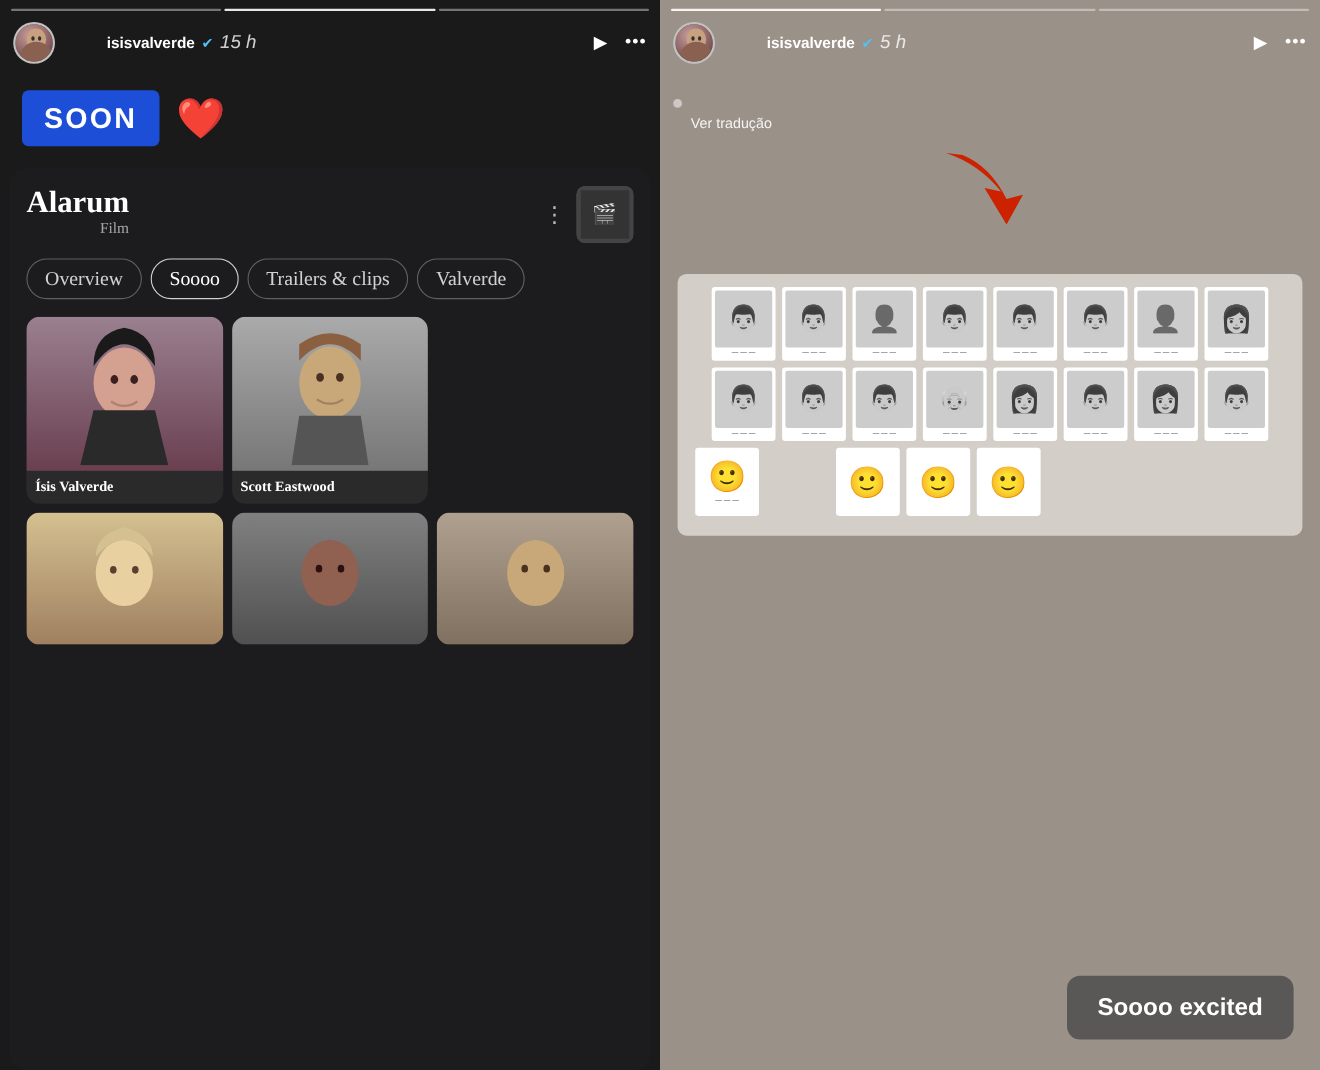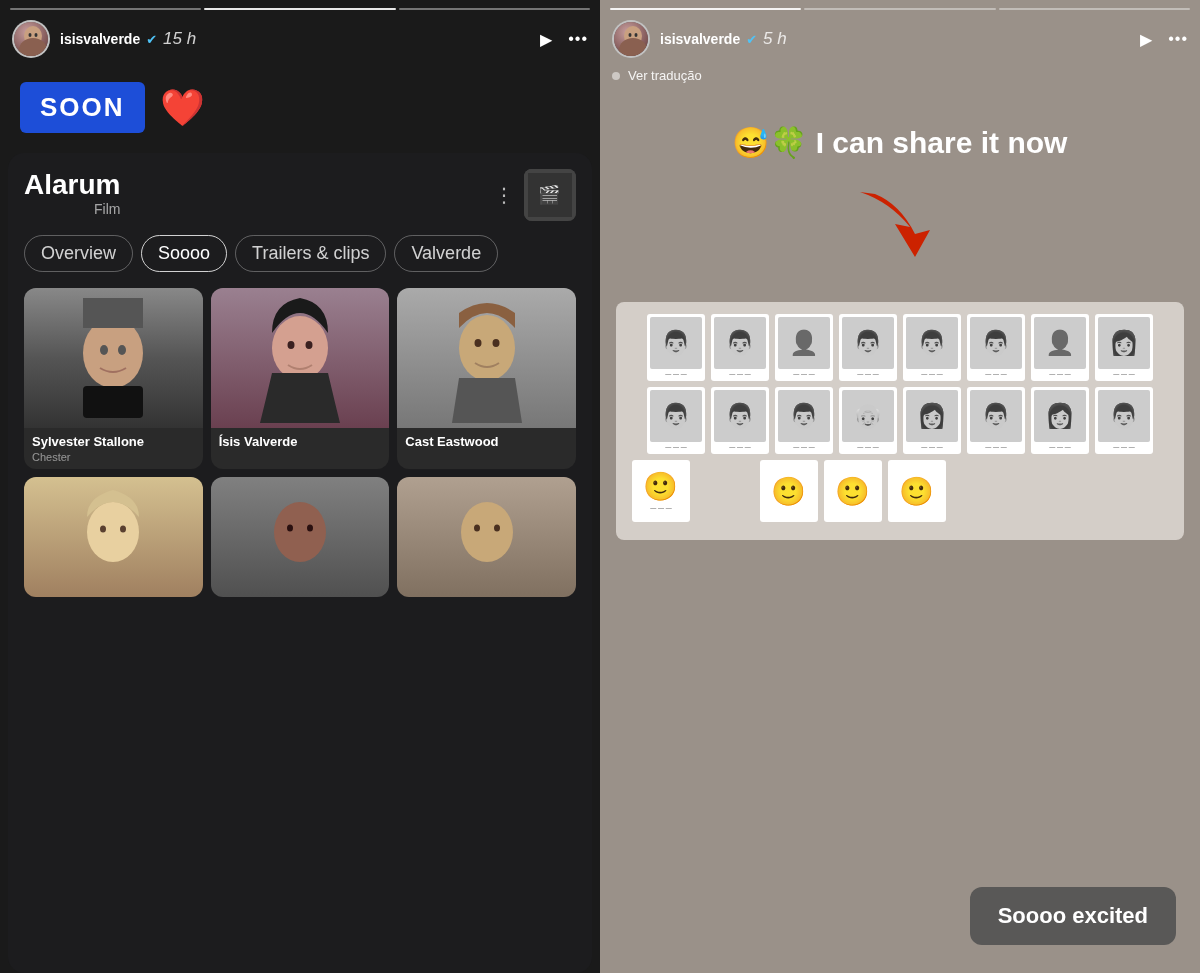--- a/index.html
+++ b/index.html
@@ -81,20 +81,21 @@
     .avatar-img-right {
       width: 100%;
       height: 100%;
       background: radial-gradient(circle at 40% 30%, #c9a0a0, #5a3030);
     }
     .header-info {
       display: flex;
       align-items: center;
       gap: 6px;
       flex: 1;
+      margin-left: 37px;
     }
     .username {
       color: #fff;
       font-size: 14px;
       font-weight: 600;
     }
     .verified-icon {
       color: #4fc3f7;
       font-size: 13px;
     }
@@ -140,20 +141,21 @@
       font-size: 36px;
     }
 
     
     .film-section {
       background: #1c1c1e;
       margin: 0 8px;
       border-radius: 16px;
       padding: 16px;
       flex: 1;
+      font-family: Liberation Serif, serif;
     }
     .film-header {
       display: flex;
       justify-content: space-between;
       align-items: flex-start;
       margin-bottom: 4px;
     }
     .film-title {
       color: #fff;
       font-size: 28px;
@@ -240,20 +242,21 @@
     .translation-dot {
       width: 8px;
       height: 8px;
       border-radius: 50%;
       background: rgba(255,255,255,0.5);
     }
     .translation-link {
       color: rgba(255,255,255,0.9);
       font-size: 13px;
       text-decoration: none;
+      margin-top: 36px;
     }
 
     .share-text-section {
       padding: 30px 30px 20px;
       text-align: center;
     }
     .share-text {
       font-size: 30px;
       font-weight: 700;
       color: #fff;
@@ -396,34 +399,20 @@
 
       <div class="tabs">
         <div class="tab">Overview</div>
         <div class="tab active">Soooo</div>
         <div class="tab">Trailers &amp; clips</div>
         <div class="tab">Valverde</div>
       </div>
 
       <div class="cast-grid">
 
-        <div class="cast-card">
-          <div style="width:100%;height:140px;background:linear-gradient(180deg,#888 0%,#555 50%,#333 100%);display:flex;align-items:center;justify-content:center;">
-            <svg width="90" height="120" viewBox="0 0 90 120">
-              <ellipse cx="45" cy="55" rx="30" ry="35" fill="#c8a080"></ellipse>
-              <rect x="15" y="0" width="60" height="30" fill="#555"></rect>
-              <ellipse cx="36" cy="52" rx="4" ry="5" fill="#555"></ellipse>
-              <ellipse cx="54" cy="52" rx="4" ry="5" fill="#555"></ellipse>
-              <path d="M32 70 Q45 78 58 70" stroke="#a07060" stroke-width="2" fill="none"></path>
-              <rect x="15" y="88" width="60" height="32" fill="#111" rx="4"></rect>
-            </svg>
-          </div>
-          <div class="cast-name">Sylvester Stallone</div>
-          <div class="cast-role">Chester</div>
-        </div>
 
         <div class="cast-card">
           <div style="width:100%;height:140px;background:linear-gradient(180deg,#9a8090 0%,#6a4050 100%);display:flex;align-items:center;justify-content:center;">
             <svg width="90" height="130" viewBox="0 0 90 130">
               <ellipse cx="45" cy="55" rx="28" ry="32" fill="#d4a090"></ellipse>
               <path d="M17 40 Q45 0 73 40 Q73 10 45 5 Q17 10 17 40Z" fill="#1a1a1a"></path>
               <ellipse cx="36" cy="52" rx="3.5" ry="4" fill="#3a2020"></ellipse>
               <ellipse cx="54" cy="52" rx="3.5" ry="4" fill="#3a2020"></ellipse>
               <path d="M33 72 Q45 80 57 72" stroke="#b08070" stroke-width="2" fill="none"></path>
               <path d="M17 80 Q10 110 5 130 L85 130 Q80 110 73 80Z" fill="#2a2a2a"></path>
@@ -437,21 +426,21 @@
           <div style="width:100%;height:140px;background:linear-gradient(180deg,#aaa 0%,#777 100%);display:flex;align-items:center;justify-content:center;">
             <svg width="90" height="130" viewBox="0 0 90 130">
               <ellipse cx="45" cy="55" rx="28" ry="33" fill="#c8a878"></ellipse>
               <path d="M17 35 Q45 5 73 35 L73 20 Q45 0 17 20Z" fill="#8a6040"></path>
               <ellipse cx="36" cy="50" rx="3.5" ry="4" fill="#4a3020"></ellipse>
               <ellipse cx="54" cy="50" rx="3.5" ry="4" fill="#4a3020"></ellipse>
               <path d="M33 70 Q45 78 57 70" stroke="#a08060" stroke-width="2" fill="none"></path>
               <path d="M17 85 L73 85 L80 130 L10 130Z" fill="#555"></path>
             </svg>
           </div>
-          <div class="cast-name">Cast Eastwood</div>
+          <div class="cast-name">Scott Eastwood</div>
           <div class="cast-role"></div>
         </div>
       </div>
 
       <div class="cast-grid" style="margin-top:8px;">
         <div class="cast-card-bottom">
           <div style="width:100%;height:120px;background:linear-gradient(180deg,#d4c090 0%,#a08060 100%);display:flex;align-items:center;justify-content:center;">
             <svg width="80" height="110" viewBox="0 0 80 110">
               <ellipse cx="40" cy="50" rx="26" ry="30" fill="#e8d0a0"></ellipse>
               <path d="M14 35 Q40 5 66 35 Q66 15 40 8 Q14 15 14 35Z" fill="#d4c090"></path>
@@ -510,23 +499,20 @@
         <span class="play-btn">▶</span>
         <span class="more-btn">•••</span>
       </div>
     </div>
 
     <div class="right-subtitle">
       <div class="translation-dot"></div>
       <span class="translation-link">Ver tradução</span>
     </div>
 
-    <div class="share-text-section">
-      <div class="share-text">😅🍀 I can share it now</div>
-    </div>
 
     <div class="arrow-container">
       <svg width="120" height="100" viewBox="0 0 120 100">
         <path d="M20 10 Q50 20 70 45 L55 42 L75 75 L90 48 L75 52 Q60 22 35 12 Z" fill="#cc2200"></path>
       </svg>
     </div>
 
     <div class="cast-board">
 
       <div class="cast-board-row">

